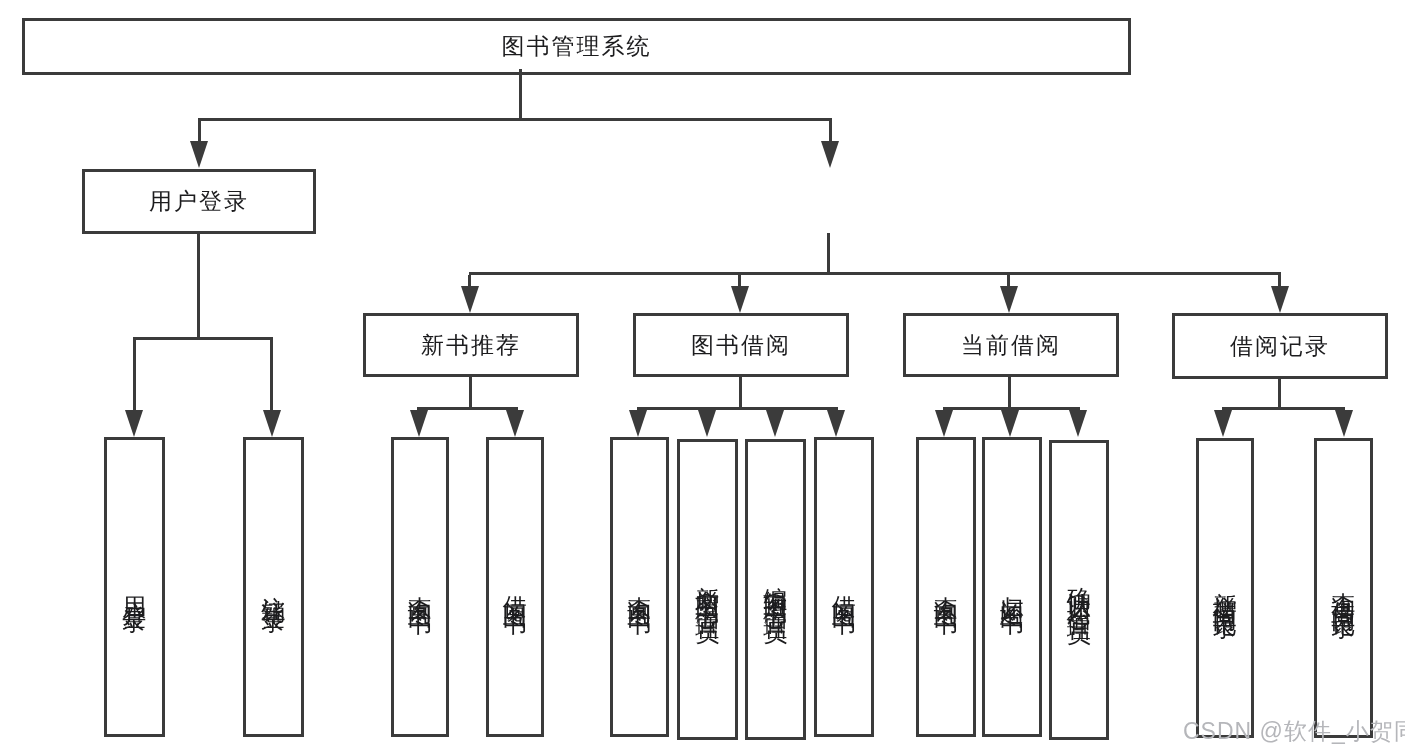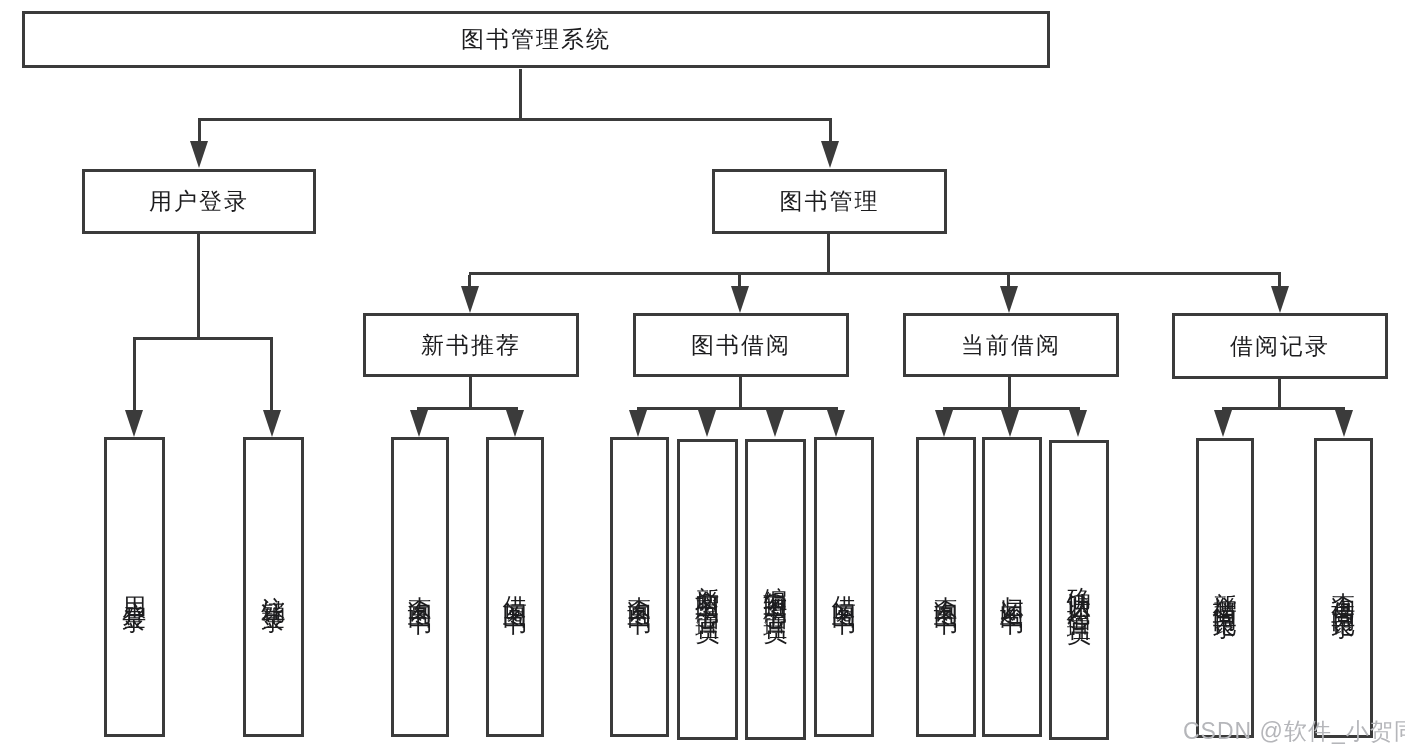--- a/index.html
+++ b/index.html
@@ -53,31 +53,30 @@
     color: #b5b6ba;
     letter-spacing: 1px;
     white-space: nowrap;
   }
 </style>
 </head>
 <body>
 
 <div class="canvas">
 
-  <div class="box hbox" style="left:22px; top:11px; width:1028px; height:57px;">图书管理系统</div>
+  <div class="box hbox" style="left:22px; top:18px; width:1109px; height:57px;">图书管理系统</div>
 
   <div class="line" style="left:519px; top:69px; width:3px; height:49px;"></div>
   <div class="line" style="left:198px; top:118px; width:634px; height:3px;"></div>
   <div class="line" style="left:198px; top:121px; width:3px; height:22px;"></div>
   <div class="line" style="left:829px; top:121px; width:3px; height:22px;"></div>
   <div class="arrow" style="left:190px; top:141px;"></div>
   <div class="arrow" style="left:821px; top:141px;"></div>
 
   <div class="box hbox" style="left:82px; top:169px; width:234px; height:65px;">用户登录</div>
-  <div class="box hbox" style="left:712px; top:169px; width:235px; height:65px;">图书管理</div>
 
   <div class="line" style="left:197px; top:233px; width:3px; height:105px;"></div>
   <div class="line" style="left:133px; top:337px; width:140px; height:3px;"></div>
   <div class="line" style="left:133px; top:340px; width:3px; height:70px;"></div>
   <div class="line" style="left:270px; top:340px; width:3px; height:70px;"></div>
   <div class="arrow" style="left:125px; top:410px;"></div>
   <div class="arrow" style="left:263px; top:410px;"></div>
 
   <div class="box vbox" style="left:104px; top:437px; width:61px; height:300px;">用户登录</div>
   <div class="box vbox" style="left:243px; top:437px; width:61px; height:300px;">注销登录</div>

